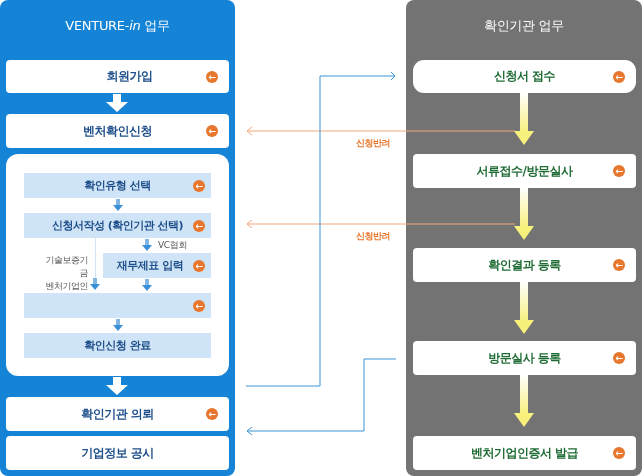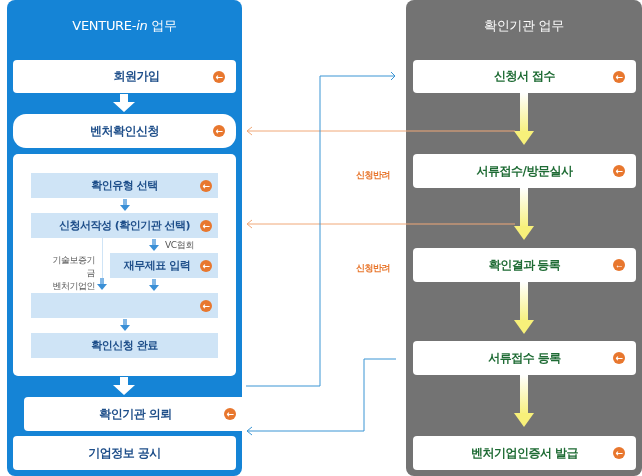--- a/index.html
+++ b/index.html
@@ -1,20 +1,20 @@
 <!DOCTYPE html>
 <html><head>
   <meta charset="utf-8">
   <style>
     * { box-sizing: border-box; margin: 0; padding: 0; }
     html, body { width: 642px; height: 476px; background: #ffffff; overflow: hidden; }
     body { position: relative; font-family: "DejaVu Sans", "Liberation Sans", sans-serif; }
 
     .panel { position: absolute; top: 0; border-radius: 8px; }
-    .panel-left { left: 7px; width: 235px; height: 476px; background: #1584d6; }
+    .panel-left { left: 0; width: 235px; height: 476px; background: #1584d6; }
     .panel-right { left: 406px; width: 236px; height: 476px; background: #737373; }
 
     .panel-title {
       position: absolute; left: 0; right: 0; top: 17px;
       text-align: center; color: #ffffff; font-size: 13px; letter-spacing: -0.3px;
     }
     .panel-title .it { font-style: italic; }
 
     .box {
       position: absolute; background: #ffffff; border-radius: 4px;
@@ -25,61 +25,61 @@
     .panel-right .box { left: 7px; width: 223px; color: #1e6b34; }
 
     .go-icon {
       position: absolute; right: 11px; top: 50%; margin-top: -6px;
       width: 12px; height: 12px; border-radius: 50%; background: #e8772e;
       color: #ffffff; font-size: 9px; line-height: 12px; text-align: center; font-weight: bold;
     }
 
     .inner-panel {
       position: absolute; left: 6px; top: 154px; width: 223px; height: 222px;
-      background: #ffffff; border-radius: 5px;
+      background: #ffffff; border-radius: 12px;
     }
     .sub-box {
       position: absolute; background: #cfe4f6; color: #1f4f8a;
       display: flex; align-items: center; justify-content: center;
       font-weight: bold; font-size: 11px; letter-spacing: -0.5px;
     }
     .sub-box .go-icon { right: 6px; }
 
     .side-note {
       position: absolute; font-size: 9px; color: #555555; text-align: right; line-height: 13px; letter-spacing: -0.5px; padding-left: 39px;
     }
     .vc-note { position: absolute; font-size: 9px; color: #555555; letter-spacing: -0.3px; }
 
     .white-arrow { position: absolute; width: 22px; height: 18px; }
     .small-arrow { position: absolute; width: 10px; height: 12px; }
     .yellow-arrow { position: absolute; width: 20px; }
 
     .return-label {
-      position: absolute; font-size: 9px; color: #e8772e; font-weight: bold; letter-spacing: -0.5px; margin-top: 32px;
+      position: absolute; font-size: 9px; color: #e8772e; font-weight: bold; letter-spacing: -0.5px;
     }
     svg.connectors { position: absolute; left: 0; top: 0; width: 642px; height: 476px; pointer-events: none; }
   </style>
 </head>
 <body>
 
 <div class="panel panel-left">
   <div class="panel-title">
     <span>VENTURE-</span><span class="it">in</span><span> 업무</span>
   </div>
 
   <div class="box" style="top:60px;height:33px;padding-left:24px;">
     <span>회원가입</span>
     <span class="go-icon">←</span>
   </div>
 
   <svg class="white-arrow" style="left:106px;top:94px;" viewBox="0 0 22 18">
     <polygon points="7,0 15,0 15,8 22,8 11,18 0,8 7,8" fill="#ffffff"></polygon>
   </svg>
 
-  <div class="box" style="top:114px;height:34px;border-radius:13px;">
+  <div class="box" style="top:114px;height:34px;">
     <span>벤처확인신청</span>
     <span class="go-icon">←</span>
   </div>
 
   <div class="inner-panel">
     <div class="sub-box" style="left:18px;top:19px;width:187px;height:25px;">
       <span>확인유형 선택</span>
       <span class="go-icon">←</span>
     </div>
 
@@ -130,34 +130,34 @@
 
     <div class="sub-box" style="left:18px;top:179px;width:187px;height:25px;">
       <span>확인신청 완료</span>
     </div>
   </div>
 
   <svg class="white-arrow" style="left:106px;top:377px;" viewBox="0 0 22 18">
     <polygon points="7,0 15,0 15,8 22,8 11,18 0,8 7,8" fill="#ffffff"></polygon>
   </svg>
 
-  <div class="box" style="top:397px;height:34px;margin-left:11px;">
+  <div class="box" style="top:397px;height:34px;">
     <span>확인기관 의뢰</span>
     <span class="go-icon">←</span>
   </div>
 
   <div class="box" style="top:436px;height:34px;">
     <span>기업정보 공시</span>
   </div>
 </div>
 
 <div class="panel panel-right">
   <div class="panel-title">확인기관 업무</div>
 
-  <div class="box" style="top:60px;height:33px;">
+  <div class="box" style="top:60px;height:33px;border-radius:11px;">
     <span>신청서 접수</span>
     <span class="go-icon">←</span>
   </div>
 
   <svg class="yellow-arrow" style="left:108px;top:93px;height:52px;" viewBox="0 0 20 52">
     <defs>
         <linearGradient id="yg1" x1="0" y1="0" x2="0" y2="1">
           <stop offset="0" stop-color="#ffffff"></stop>
           <stop offset="1" stop-color="#f7f07a"></stop>
         </linearGradient>
@@ -175,38 +175,38 @@
     <defs>
         <linearGradient id="yg2" x1="0" y1="0" x2="0" y2="1">
           <stop offset="0" stop-color="#ffffff"></stop>
           <stop offset="1" stop-color="#f7f07a"></stop>
         </linearGradient>
       </defs>
     <rect x="6" y="0" width="8" height="40" fill="url(#yg2)"></rect>
       <polygon points="0,38 20,38 10,52" fill="#f7f07a"></polygon>
   </svg>
 
-  <div class="box" style="top:248px;height:34px;font-family:Liberation Serif, serif;">
+  <div class="box" style="top:248px;height:34px;">
     <span>확인결과 등록</span>
     <span class="go-icon">←</span>
   </div>
 
   <svg class="yellow-arrow" style="left:108px;top:282px;height:52px;" viewBox="0 0 20 52">
     <defs>
         <linearGradient id="yg3" x1="0" y1="0" x2="0" y2="1">
           <stop offset="0" stop-color="#ffffff"></stop>
           <stop offset="1" stop-color="#f7f07a"></stop>
         </linearGradient>
       </defs>
     <rect x="6" y="0" width="8" height="40" fill="url(#yg3)"></rect>
       <polygon points="0,38 20,38 10,52" fill="#f7f07a"></polygon>
   </svg>
 
   <div class="box" style="top:341px;height:34px;">
-    <span>서류접수 등록</span>
+    <span>방문실사 등록</span>
     <span class="go-icon">←</span>
   </div>
 
   <svg class="yellow-arrow" style="left:108px;top:375px;height:52px;" viewBox="0 0 20 52">
     <defs>
         <linearGradient id="yg4" x1="0" y1="0" x2="0" y2="1">
           <stop offset="0" stop-color="#ffffff"></stop>
           <stop offset="1" stop-color="#f7f07a"></stop>
         </linearGradient>
       </defs>

